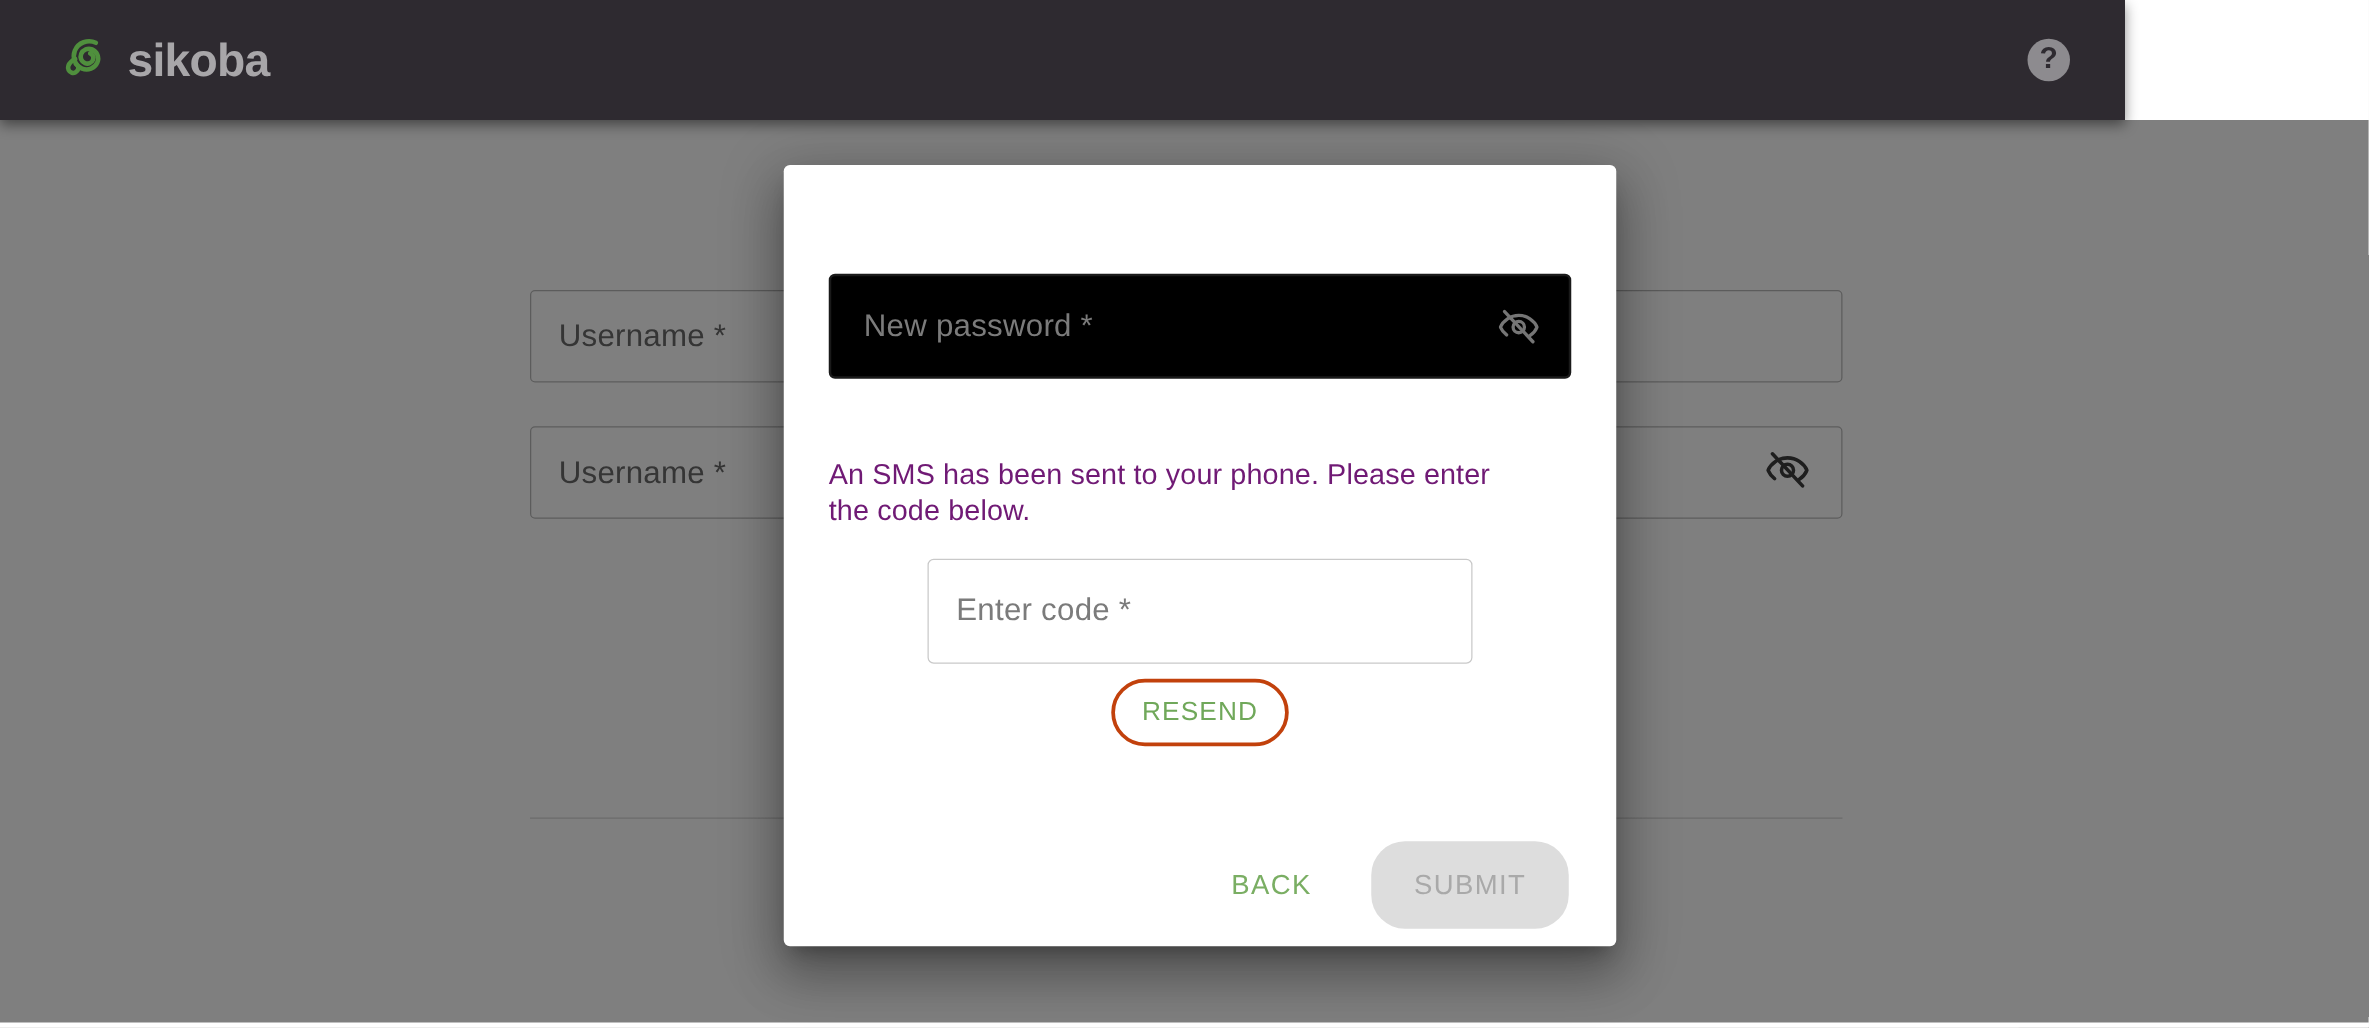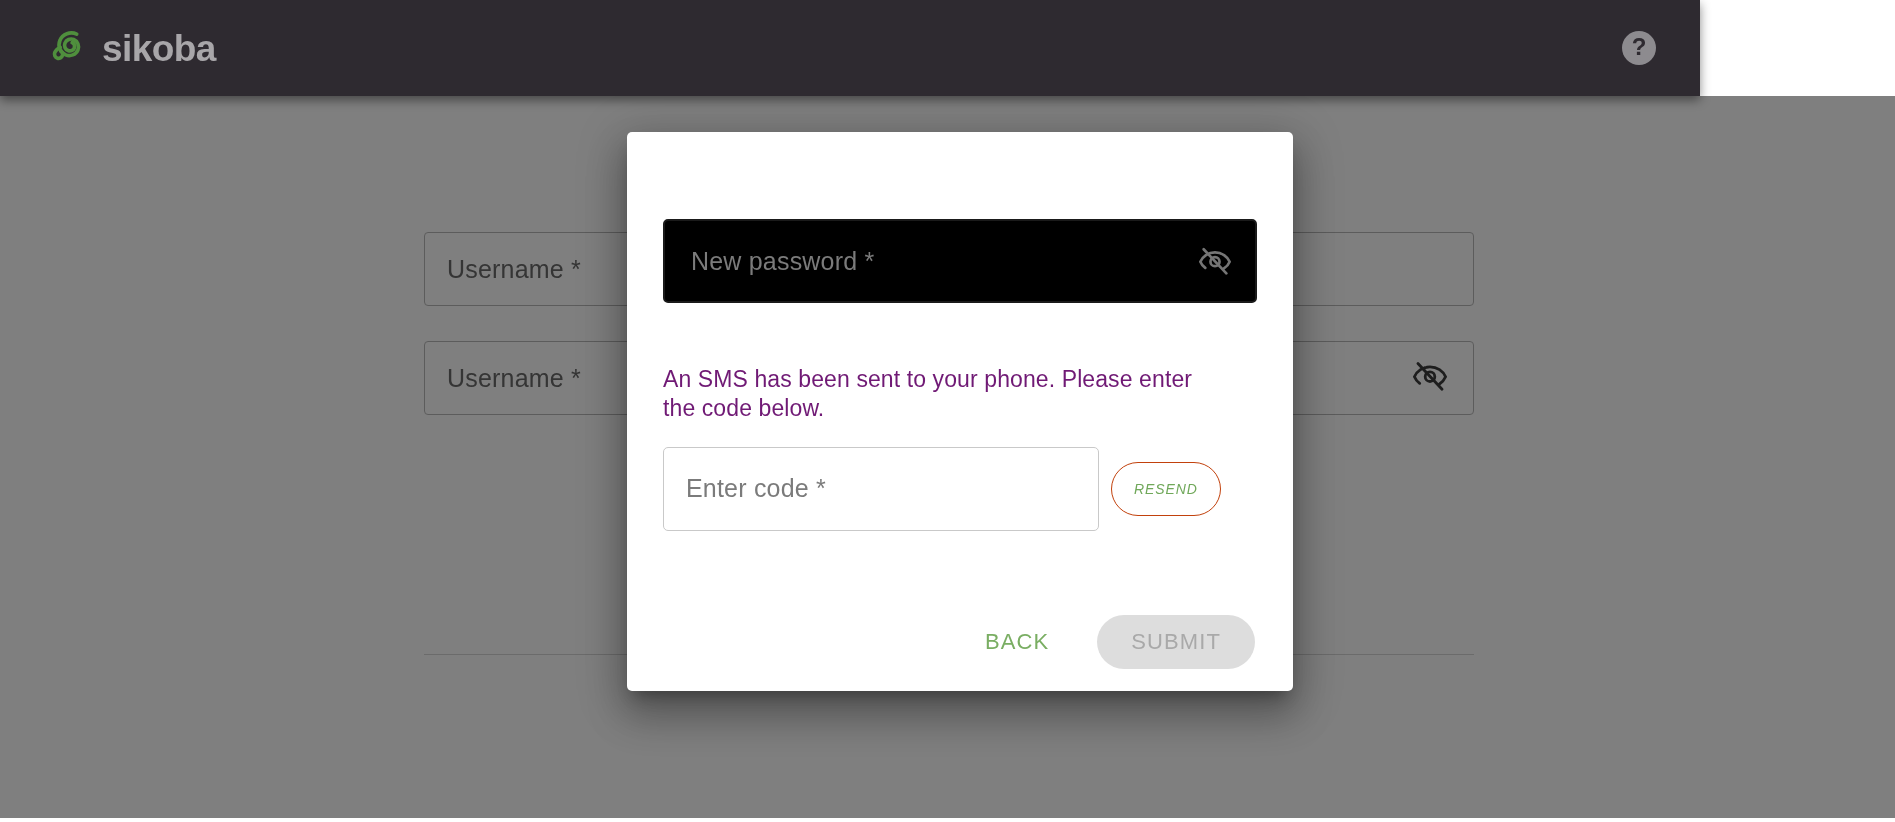--- a/index.html
+++ b/index.html
@@ -186,50 +186,50 @@
     color: #701a75;
     letter-spacing: 0.1px;
     max-width: 560px;
   }
 
   .code-row {
     margin-top: 24px;
     display: flex;
     align-items: center;
     gap: 12px;
+    flex-direction: column;
   }
   .code-field {
     width: 436px;
     height: 84px;
     border: 1px solid #c9c9c9;
     border-radius: 5px;
     display: flex;
     align-items: center;
     padding: 0 22px;
     background: #fff;
   }
   .code-label {
     font-size: 25px;
     color: #7b7b7b;
     letter-spacing: 0.2px;
   }
   .resend-btn {
     height: 54px;
     padding: 0 22px;
-    border: 1px solid #c2410c;
+    border: 3px solid #c2410c;
     border-radius: 27px;
     background: transparent;
     color: #70a85a;
-    font-size: 14px;
+    font-size: 21px;
     font-family: "Liberation Sans", sans-serif;
     letter-spacing: 0.9px;
     cursor: pointer;
     display: flex;
     align-items: center;
-    font-style: italic;
   }
 
   .dialog-actions {
     margin-top: 62px;
     height: 98px;
     display: flex;
     align-items: center;
     justify-content: flex-end;
     gap: 30px;
     padding-right: 2px;
@@ -245,21 +245,21 @@
     padding: 12px 18px;
   }
   .submit-btn {
     background: #dddddd;
     border: none;
     border-radius: 27px;
     color: #a9a9a9;
     font-size: 22px;
     font-family: "Liberation Sans", sans-serif;
     letter-spacing: 1.1px;
-    height: 54px;
+    height: 70px;
     padding: 0 34px;
     cursor: default;
   }
 </style>
 </head>
 <body>
 
 <div id="root">
 
   <div class="header">

